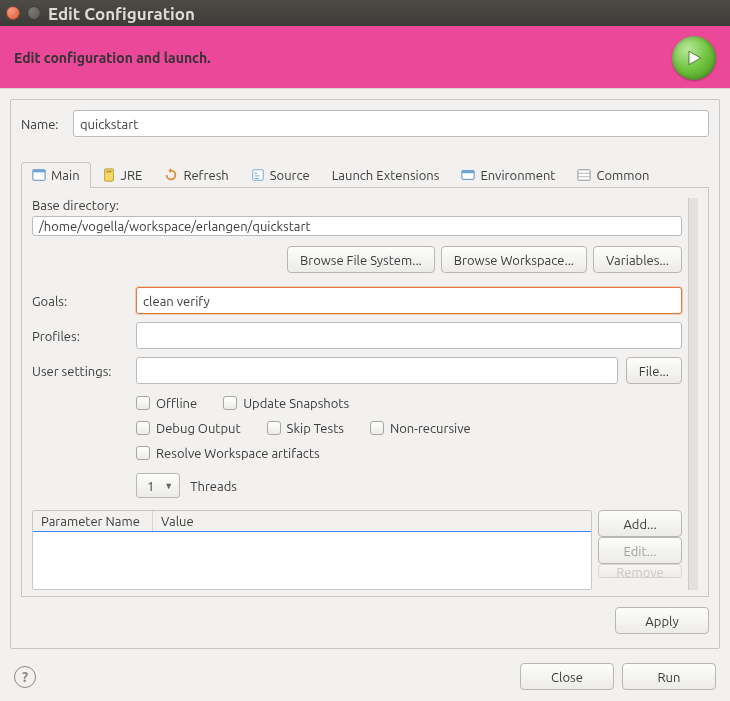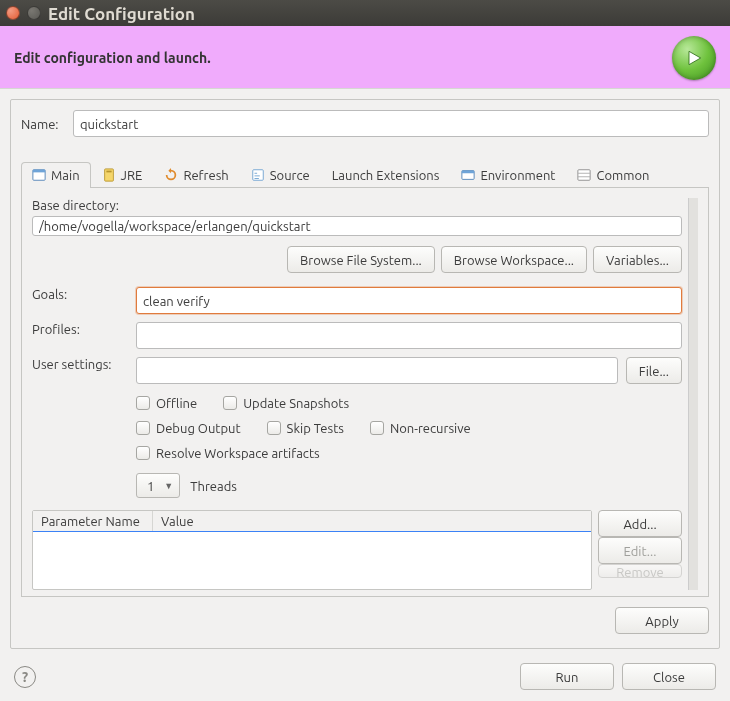--- a/index.html
+++ b/index.html
@@ -24,21 +24,21 @@
   width: 14px; height: 14px; border-radius: 50%;
   border: 1px solid rgba(0,0,0,0.4);
 }
 .tb-close { background: radial-gradient(circle at 30% 30%, #f39b82, #e55c34); }
 .tb-min { background: radial-gradient(circle at 30% 30%, #7a7872, #5a5954); }
 .titlebar-title {
   color: #dfdbd2; font-weight: bold; font-size: 17px;
   margin-left: 0;
 }
 .header {
-  background: #f0abfc;
+  background: #ec4899;
   padding: 10px 14px 8px;
   display: flex;
   align-items: center;
   justify-content: space-between;
   border-bottom: 1px solid #d6d6d3;
 }
 .header-title { font-weight: bold; font-size: 14px; color: #333; }
 .run-icon {
   width: 44px; height: 44px;
   border-radius: 50%;
@@ -102,21 +102,21 @@
   display: flex;
   gap: 6px;
 }
 .form-col {
   flex: 1;
   display: flex;
   flex-direction: column;
   gap: 4px;
 }
 .form-row {
-  display: flex; gap: 8px;
+  display: flex; align-items: center; gap: 8px;
   margin-bottom: 4px;
 }
 .form-row label.lbl { min-width: 96px; }
 .btn {
   height: 27px;
   padding: 0 12px;
   background: linear-gradient(#fdfdfc, #ecebe8);
   border: 1px solid #b8b7b3;
   border-radius: 4px;
   font-family: inherit;
@@ -356,16 +356,16 @@
     <div class="footer-row">
       <button class="btn" style="width:94px">Apply</button>
     </div>
 
   </div>
 </div>
 
 <div class="bottom-bar">
   <div class="help-icon">?</div>
   <div class="bottom-btns">
+    <button class="btn">Close</button>
     <button class="btn">Run</button>
-    <button class="btn">Close</button>
   </div>
 </div>
 
 </body></html>

